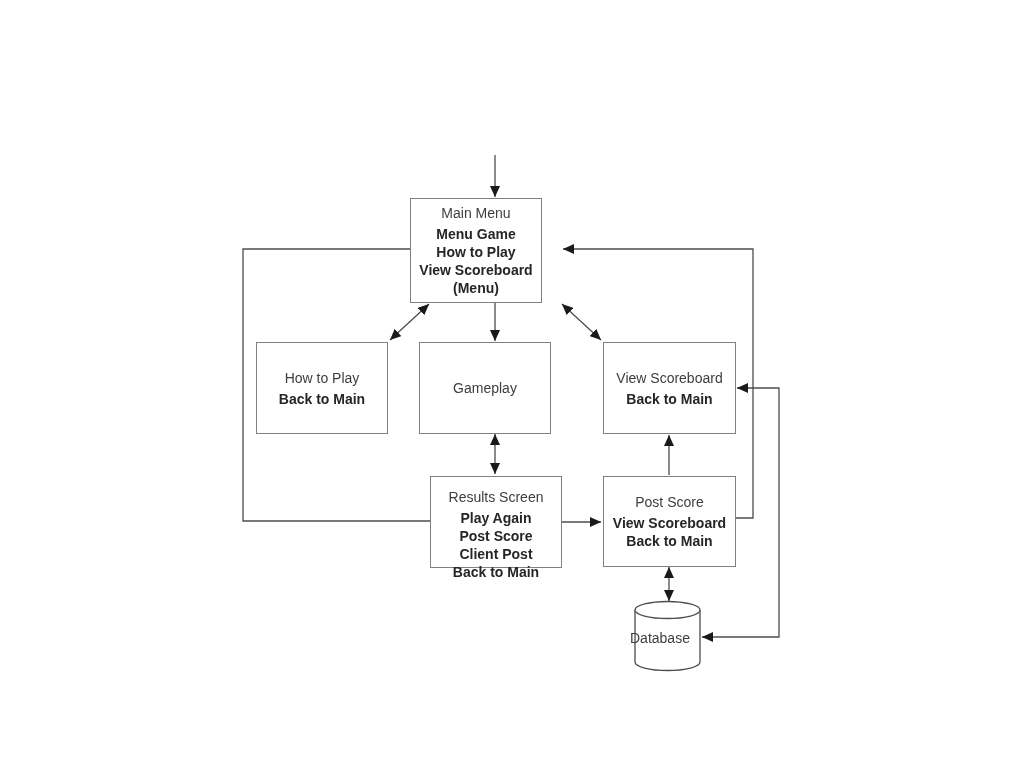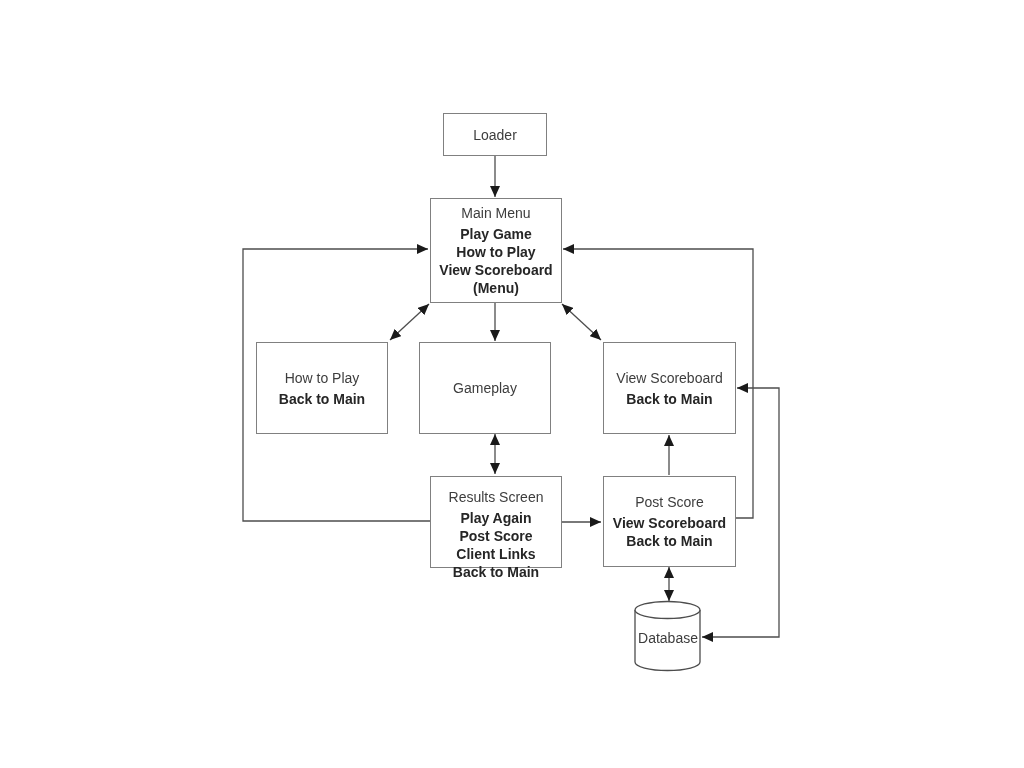--- a/index.html
+++ b/index.html
@@ -53,21 +53,20 @@
     justify-content: center;
   }
   .pad-top {
     padding-top: 5px;
   }
   .db-label {
     position: absolute;
     left: 630px;
     top: 629px;
     width: 76px;
-    text-align: center;
     font-size: 14px;
     line-height: 18px;
     color: #3d3d3d;
     white-space: nowrap;
   }
 </style>
 </head>
 <body>
 
 <div class="canvas">
@@ -106,28 +105,25 @@
 
       <path d="M737,388 L779,388 L779,637 L702,637" marker-start="url(#ah-start)" marker-end="url(#ah-end)"></path>
     </g>
 
     <g fill="#ffffff" stroke="#4d4d4d" stroke-width="1.3">
       <path d="M635,610 L635,662 A32.5,8.5 0 0 0 700,662 L700,610"></path>
       <ellipse cx="667.5" cy="610" rx="32.5" ry="8.5"></ellipse>
     </g>
   </svg>
 
-  <div class="node v-center" style="left:443px; top:113px; width:104px; height:43px;">
-    <div class="title">Loader</div>
-  </div>
 
-  <div class="node pad-top" style="left:430px; top:198px; width:132px; height:105px;">
+  <div class="node pad-top" style="left:410px; top:198px; width:132px; height:105px;">
     <div class="title">Main Menu</div>
     <div class="items">
-      <span class="item">Play Game</span>
+      <span class="item">Menu Game</span>
       <span class="item">How to Play</span>
       <span class="item">View Scoreboard</span>
       <span class="item">(Menu)</span>
     </div>
   </div>
 
   <div class="node v-center" style="left:256px; top:342px; width:132px; height:92px;">
     <div class="title">How to Play</div>
     <div class="items">
       <span class="item">Back to Main</span>
@@ -143,21 +139,21 @@
     <div class="items">
       <span class="item">Back to Main</span>
     </div>
   </div>
 
   <div class="node" style="left:430px; top:476px; width:132px; height:92px; padding-top:11px;">
     <div class="title">Results Screen</div>
     <div class="items">
       <span class="item">Play Again</span>
       <span class="item">Post Score</span>
-      <span class="item">Client Links</span>
+      <span class="item">Client Post</span>
       <span class="item">Back to Main</span>
     </div>
   </div>
 
   <div class="node v-center" style="left:603px; top:476px; width:133px; height:91px;">
     <div class="title">Post Score</div>
     <div class="items">
       <span class="item">View Scoreboard</span>
       <span class="item">Back to Main</span>
     </div>

